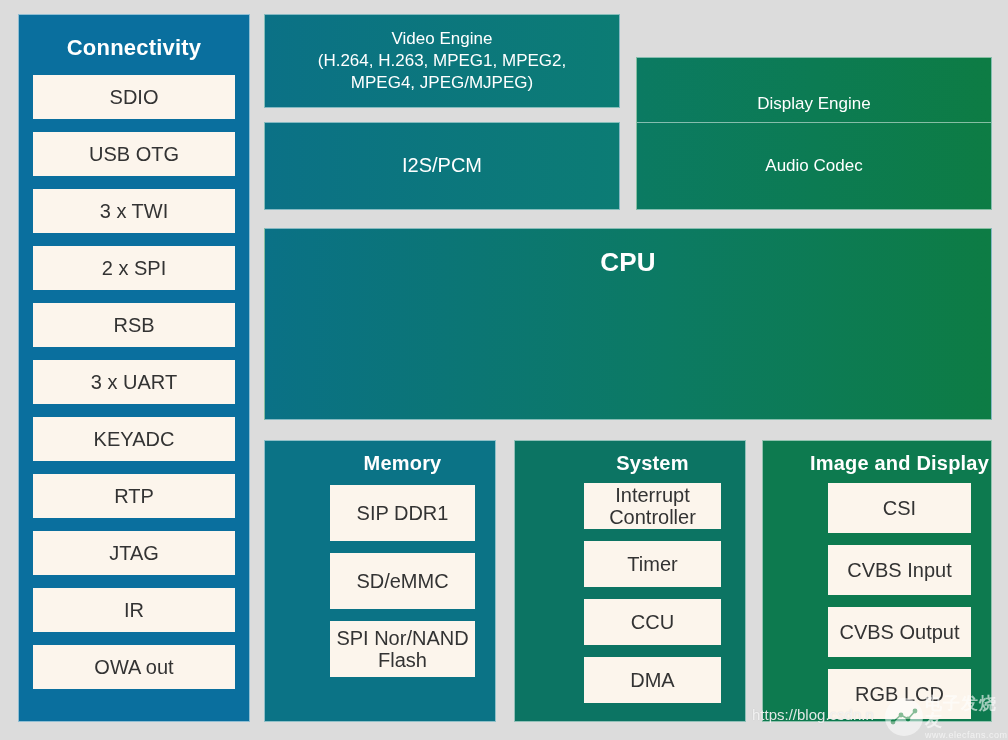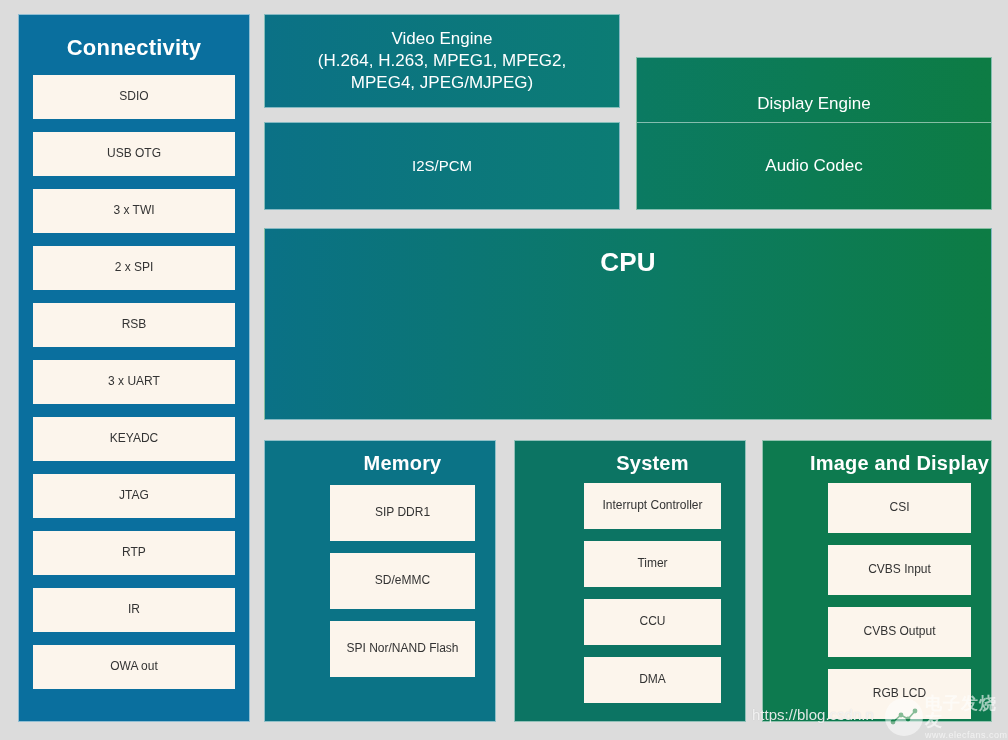--- a/index.html
+++ b/index.html
@@ -15,21 +15,21 @@
 
   .panel{position:absolute;box-sizing:border-box;border:1px solid rgba(255,255,255,.55);}
   .panel-title{
     color:#ffffff;font-weight:bold;text-align:center;
     letter-spacing:.2px;line-height:1;
   }
   .cell{
     background:#fcf5ec;color:#333333;
     display:flex;align-items:center;justify-content:center;
     box-sizing:border-box;text-align:center;
-    font-size:12px;line-height:1.1;
+    font-size:20px;line-height:1.1;
   }
   .bigbox{
     position:absolute;box-sizing:border-box;
     display:flex;align-items:center;justify-content:center;
     color:#ffffff;text-align:center;line-height:1.28;
     border:1px solid rgba(255,255,255,.5);
   }
 
   
   #connectivity{
@@ -42,21 +42,21 @@
 
   
   #video-engine{
     left:264px;top:14px;width:356px;height:94px;
     background:linear-gradient(90deg,#0b7186 0%,#0c7c74 100%);
     font-size:17px;
   }
   #i2s-pcm{
     left:264px;top:122px;width:356px;height:88px;
     background:linear-gradient(90deg,#0b7186 0%,#0c7c74 100%);
-    font-size:15px;
+    font-size:20px;
   }
   #display-engine{
     left:636px;top:14px;width:356px;height:94px;
     background:linear-gradient(90deg,#0b7a62 0%,#0d7c44 100%);
     font-size:17px;
     margin-top:43px;
   }
   #audio-codec{
     left:636px;top:122px;width:356px;height:88px;
     background:linear-gradient(90deg,#0b7a62 0%,#0d7c44 100%);
@@ -126,22 +126,22 @@
   <div class="panel" id="connectivity">
     <div class="panel-title">Connectivity</div>
     <div id="conn-list">
       <div class="cell">SDIO</div>
       <div class="cell">USB OTG</div>
       <div class="cell">3 x TWI</div>
       <div class="cell">2 x SPI</div>
       <div class="cell">RSB</div>
       <div class="cell">3 x UART</div>
       <div class="cell">KEYADC</div>
+      <div class="cell">RTP</div>
       <div class="cell">JTAG</div>
-      <div class="cell">RTP</div>
       <div class="cell">IR</div>
       <div class="cell">OWA out</div>
     </div>
   </div>
 
   <div class="bigbox" id="video-engine">
     <div>
       <div>Video Engine</div>
       <div>(H.264, H.263, MPEG1, MPEG2,</div>
       <div>MPEG4, JPEG/MJPEG)</div>

